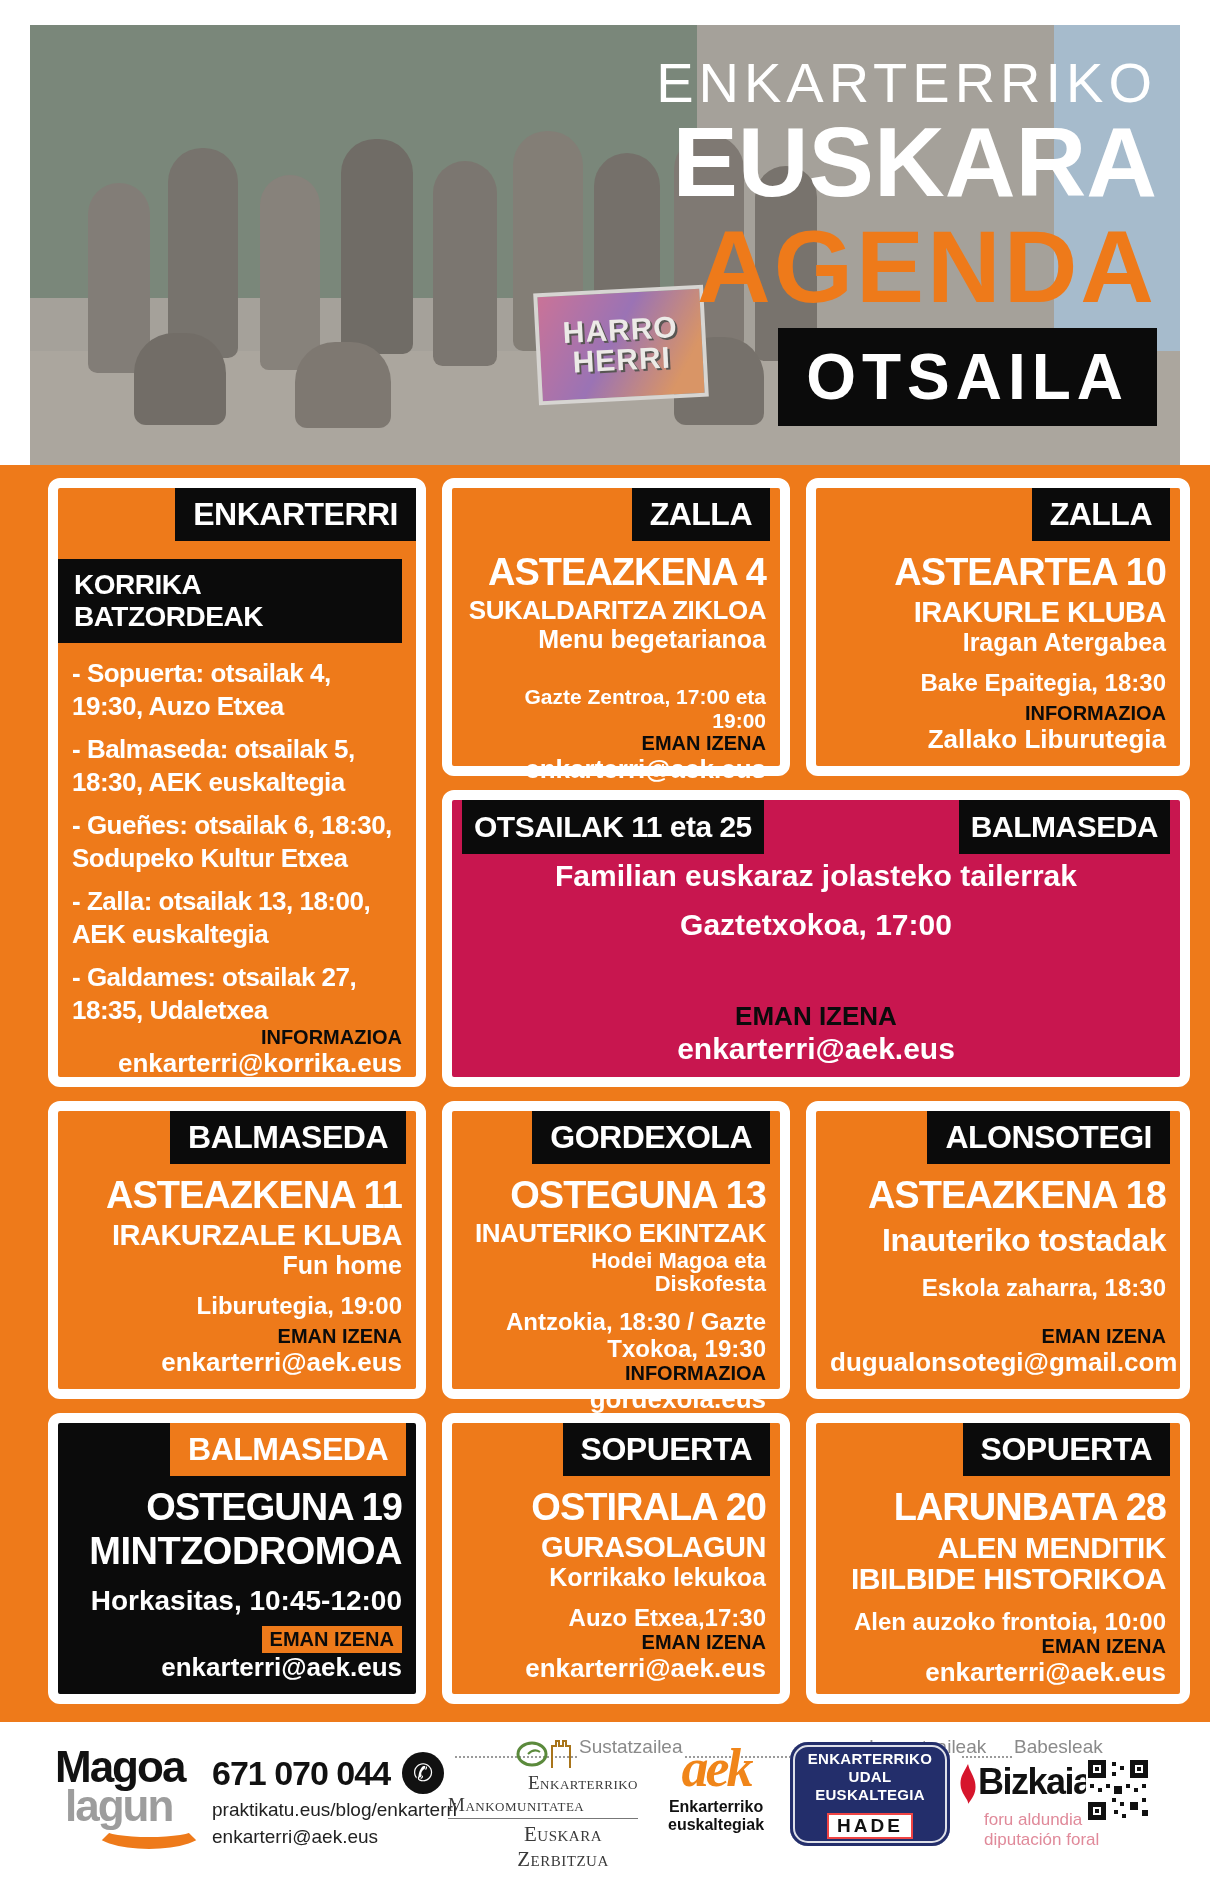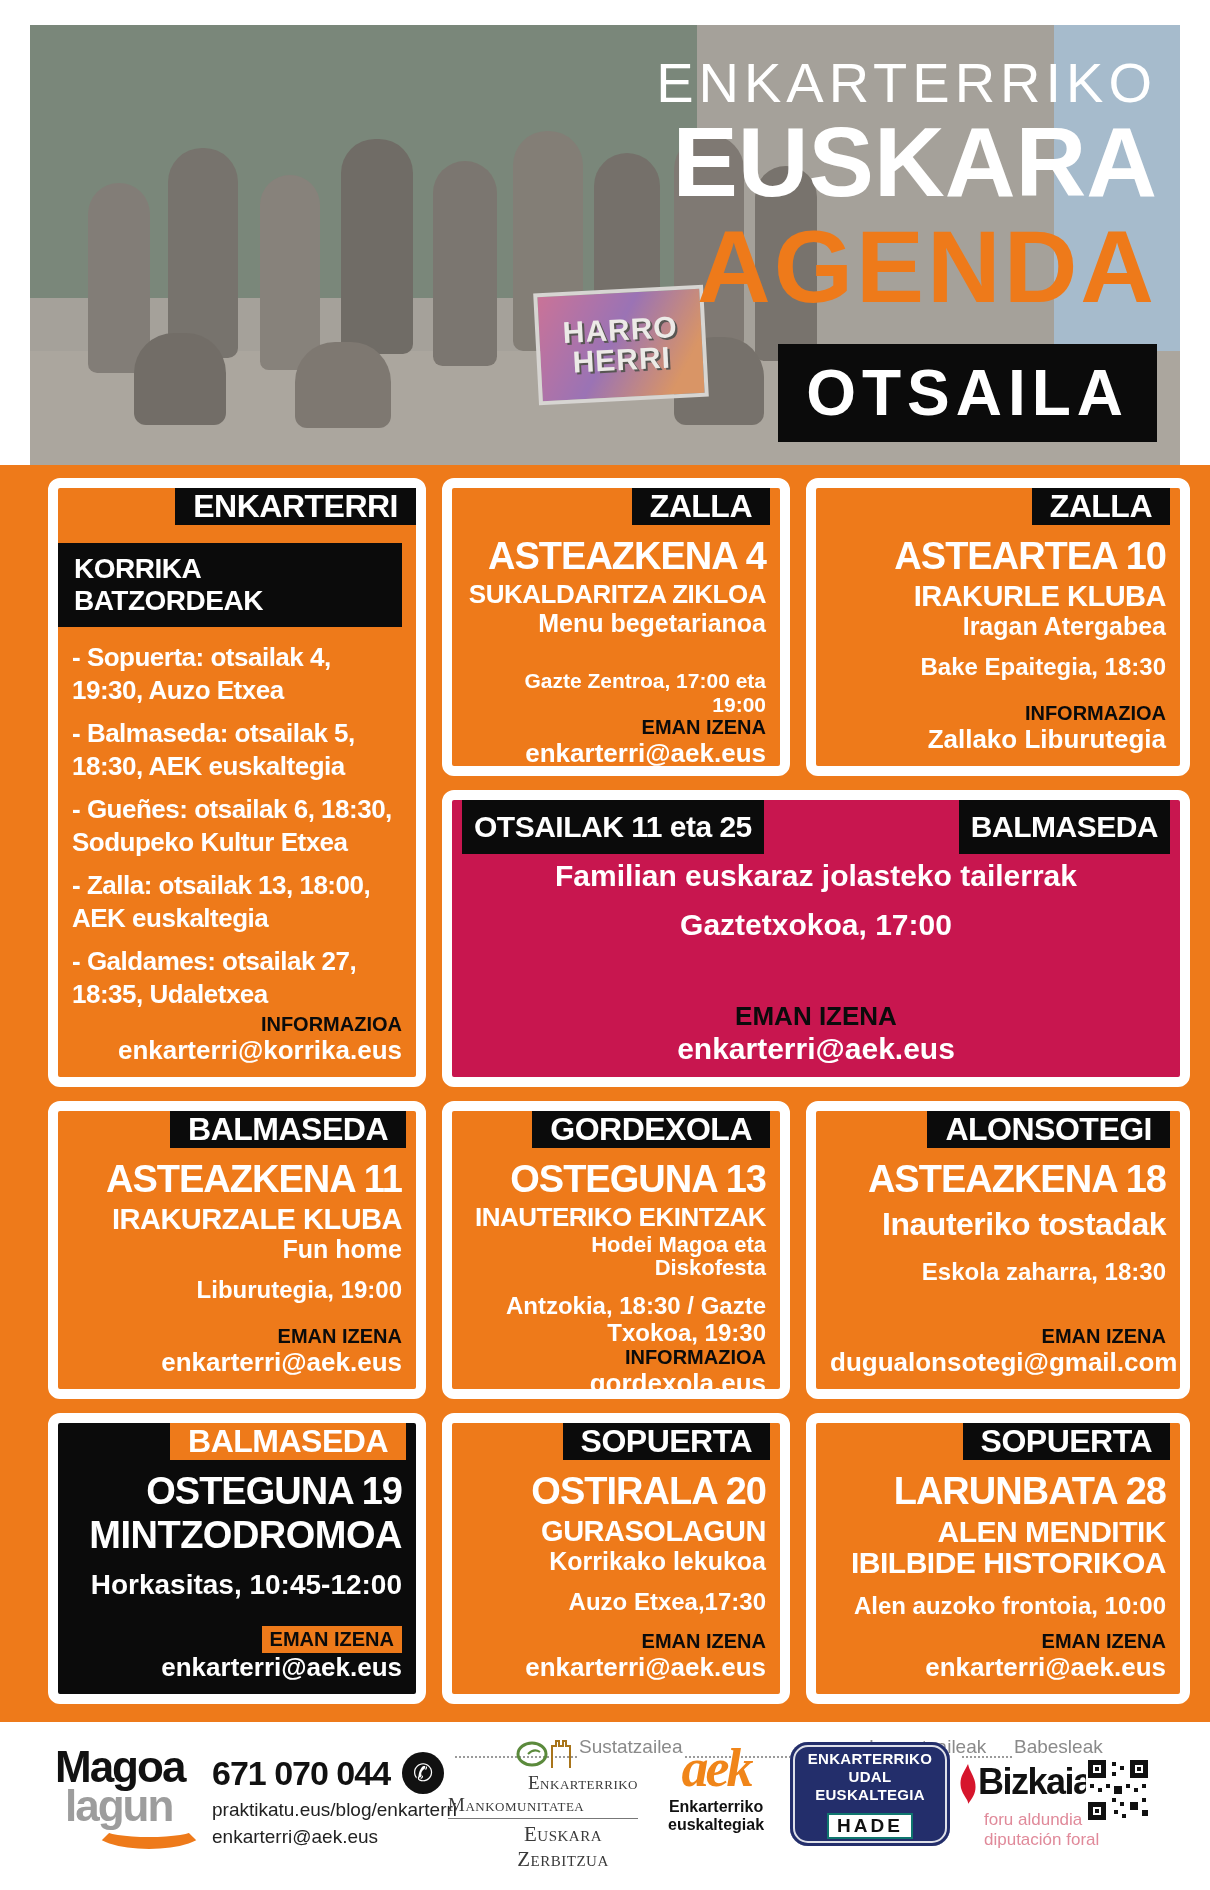--- a/index.html
+++ b/index.html
@@ -22,34 +22,34 @@
     display:flex;flex-direction:column;align-items:center;justify-content:center;z-index:1;}
   .photo-banner span{color:#fff;font-weight:900;font-size:30px;letter-spacing:1px;line-height:1.0;
     text-shadow:2px 2px 0 #111;}
   .photo::after{content:"";position:absolute;inset:0;background:rgba(205,200,192,0.38);z-index:2;}
 
   .title-block{position:absolute;top:30px;right:23px;z-index:3;display:flex;flex-direction:column;align-items:flex-end;}
   .t1{color:#fff;font-size:56px;font-weight:400;letter-spacing:5px;line-height:1.0;}
   .t2{color:#fff;font-size:98px;font-weight:800;letter-spacing:0px;line-height:1.05;}
   .t3{color:var(--orange);font-size:102px;font-weight:800;letter-spacing:3px;line-height:1.0;margin-top:2px;}
   .t4{background:var(--ink);color:#fff;font-size:64px;font-weight:800;letter-spacing:6px;
-      padding:12px 28px;margin-top:26px;}
+      padding:12px 28px;margin-top:10px;}
 
   
   .board{background:var(--orange);padding:13px 20px 18px 48px;}
   .grid{display:grid;grid-template-columns:378px 348px 384px;grid-template-rows:298px 297px 298px 291px;
     column-gap:16px;row-gap:14px;}
 
   .card{background:var(--orange);border:10px solid #fff;border-radius:12px;padding:0 14px 12px;
     display:flex;flex-direction:column;color:#fff;}
   .card.black{background:var(--ink);}
   .card.crimson{background:var(--crimson);}
 
   .head-row{display:flex;justify-content:flex-end;margin:0 -4px 2px 0;}
-  .head-box{background:var(--ink);color:#fff;font-size:32px;font-weight:800;padding:0 18px;letter-spacing:-0.5px;}
+  .head-box{background:var(--ink);color:#fff;font-size:32px;font-weight:800;padding:8px 18px;letter-spacing:-0.5px;}
   .card.black .head-box{background:var(--orange);}
 
   .date{font-size:38px;font-weight:700;text-align:right;letter-spacing:-1px;margin-top:10px;line-height:1.05;}
   .title{font-size:29px;font-weight:800;text-align:right;letter-spacing:-0.5px;line-height:1.05;margin-top:4px;}
   .subtitle{font-size:25px;font-weight:700;text-align:right;line-height:1.05;margin-top:2px;}
   .venue{font-size:24px;font-weight:600;text-align:right;margin-top:14px;line-height:1.1;}
   .cta-label{color:var(--ink);font-size:20px;font-weight:800;text-align:right;margin-top:auto;}
   .cta-value{font-size:26px;font-weight:800;text-align:right;line-height:1.1;}
   .card.black .cta-row{display:flex;justify-content:flex-end;margin-top:auto;}
   .card.black .cta-label{background:var(--orange);padding:2px 8px;margin-top:0;}
@@ -104,21 +104,21 @@
 
   .aek{position:absolute;left:668px;top:24px;text-align:center;}
   .aek-script{font-family:"Liberation Serif",serif;font-style:italic;font-weight:700;color:#f08519;font-size:54px;line-height:0.85;letter-spacing:-3px;}
   .aek-cap{font-size:16px;font-weight:800;color:#111;line-height:1.15;margin-top:6px;}
 
   .hade{position:absolute;left:790px;top:20px;width:160px;height:104px;background:#232e6b;border-radius:18px;
     display:flex;flex-direction:column;align-items:center;justify-content:center;color:#fff;
     box-shadow:inset 0 0 0 3px #232e6b, inset 0 0 0 5px rgba(255,255,255,.85);}
   .hade-l{font-size:15px;font-weight:800;line-height:1.2;letter-spacing:0.3px;}
   .hade-badge{background:#fff;color:#111;font-weight:900;font-size:19px;letter-spacing:3px;
-    border:2px solid #0f766e;padding:0 8px;margin-top:9px;}
+    border:2px solid #ef4444;padding:0 8px;margin-top:9px;}
 
   .bizkaia{position:absolute;left:958px;top:42px;}
   .bz-row{display:flex;align-items:flex-start;}
   .bz-name{font-size:36px;font-weight:800;color:#111;letter-spacing:-1.5px;line-height:1;}
   .bz-cap{font-size:17px;color:#e08a9a;line-height:1.15;margin-left:26px;margin-top:2px;}
 
   .qr{position:absolute;left:1086px;top:36px;}
 </style>
 </head>
 <body>

